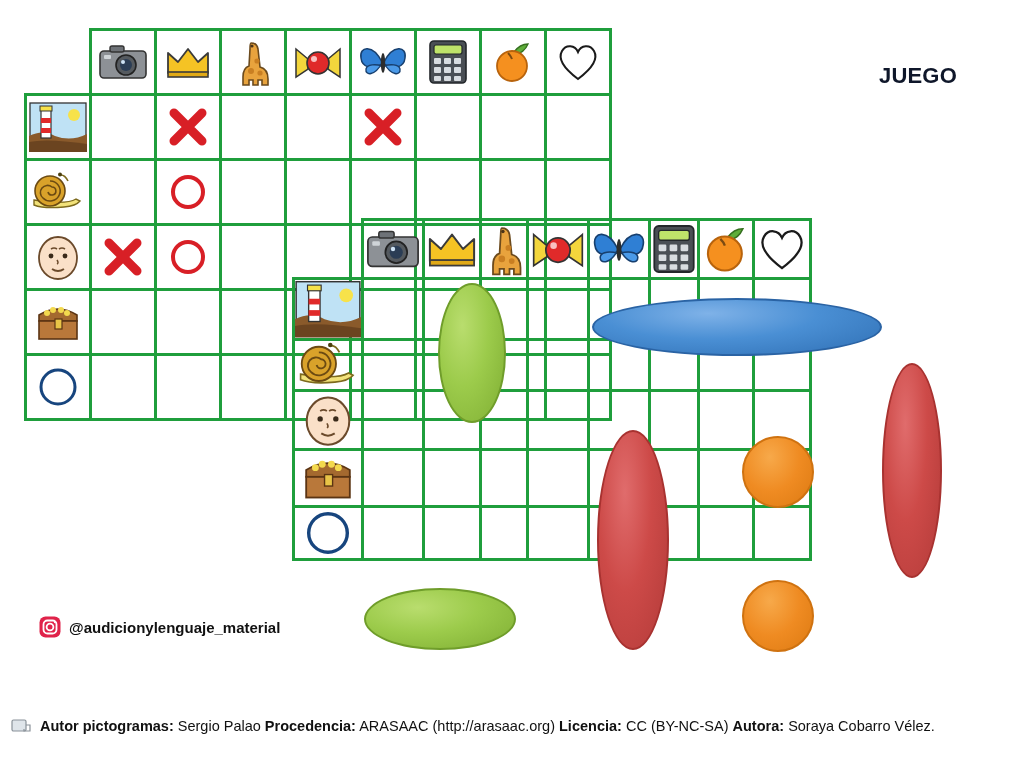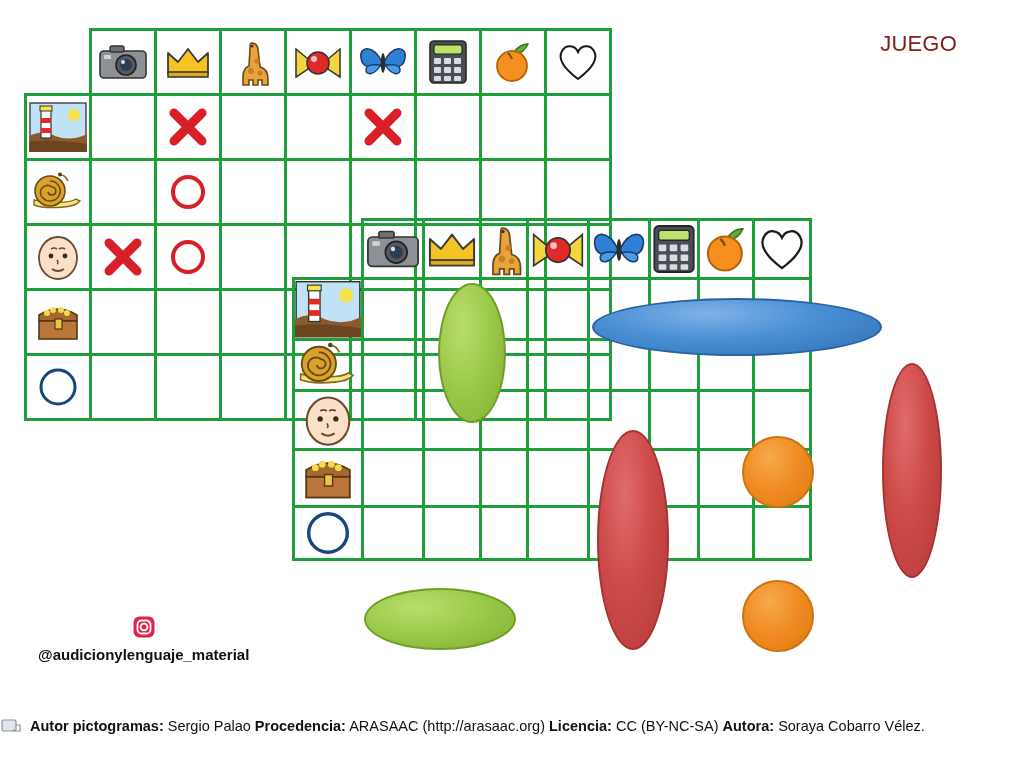--- a/index.html
+++ b/index.html
@@ -92,54 +92,54 @@
   }
   .ship.orange {
     background: radial-gradient(ellipse at 38% 28%, #f7a94a 0%, #ef8b22 50%, #dd7a12 100%);
     border: 2px solid #cf7210;
   }
 
   
   #title-block {
     position: absolute;
     right: 52px;
-    top: 28px;
+    top: 60px;
     text-align: right;
-    color: #7f1d1d;
-    font-weight: normal;
+    color: #0f172a;
+    font-weight: bold;
     font-size: 22px;
     line-height: 32px;
     letter-spacing: 0.2px;
   }
 
   
   #ig-credit {
     position: absolute;
     left: 38px;
     top: 615px;
     display: flex;
     align-items: center;
     gap: 7px;
-    flex-direction: column;
   }
   #ig-credit .ig-text {
     font-size: 15px;
     font-weight: bold;
     color: #111111;
   }
 
   
   #footer {
     position: absolute;
     left: 0;
     top: 716px;
     width: 1009px;
     display: flex;
     align-items: flex-start;
     gap: 8px;
+    padding-left: 10px;
     box-sizing: border-box;
   }
   #footer .f-text {
     font-size: 14.5px;
     color: #111111;
     line-height: 20px;
   }
   #footer .f-text b { font-weight: bold; }
 </style>
 </head>

